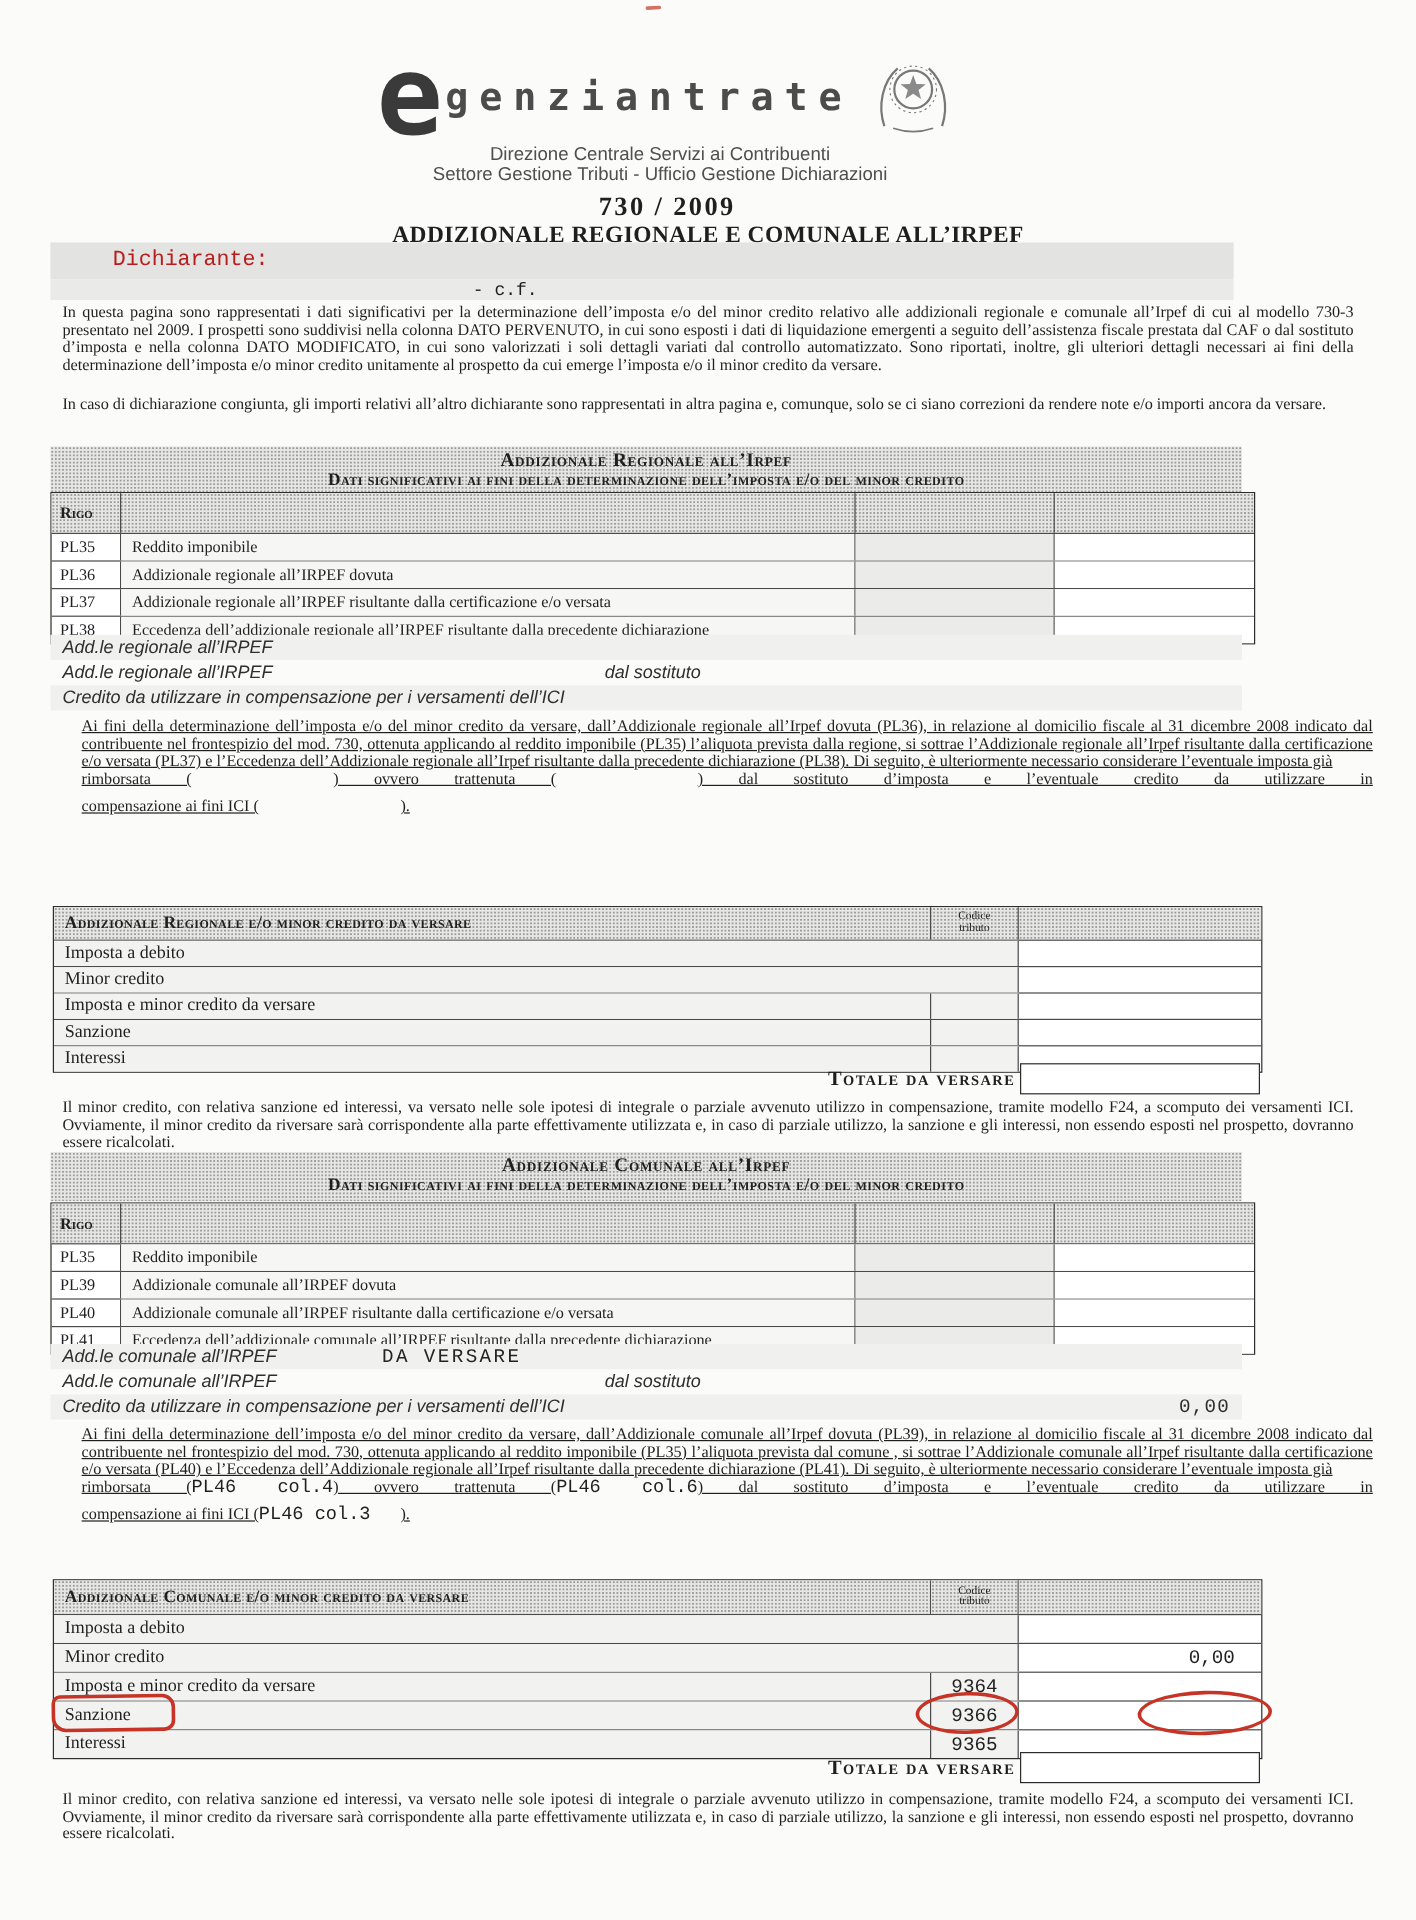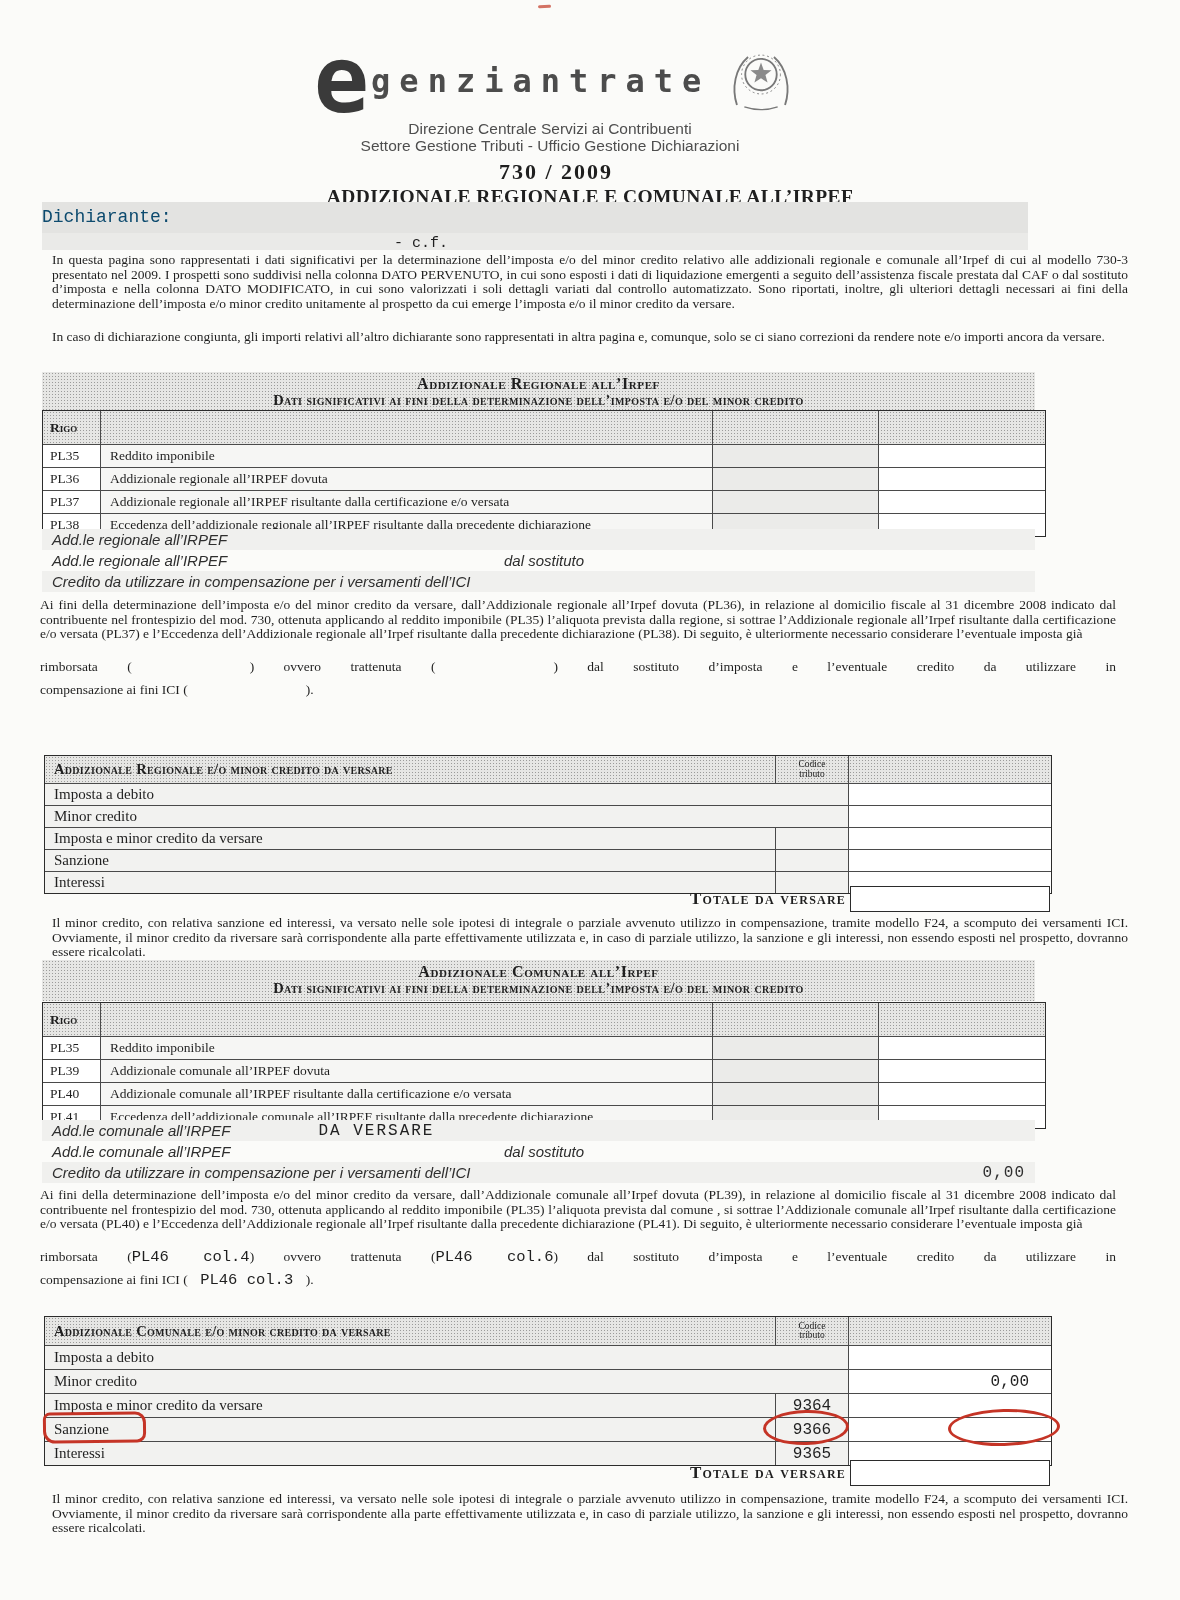--- a/index.html
+++ b/index.html
@@ -24,21 +24,21 @@
       letter-spacing:9px;color:#4c4c4c;}
   .emblem{margin-left:14px;}
   .dept{font-family:"Liberation Sans",sans-serif;font-size:15.5px;line-height:17px;color:#4e4e4e;
         transform:translateX(-40px);}
   .formcode{font-size:22px;font-weight:bold;letter-spacing:2px;margin-top:5px;transform:translateX(-34px);}
   .doctitle{font-size:19.5px;font-weight:bold;letter-spacing:.4px;margin-top:1px;}
 
   
   .decl-band{position:absolute;left:42px;top:202px;width:986px;height:31px;background:#e3e3e1;}
   .decl-band span{font-family:"Liberation Mono",monospace;font-size:18px;line-height:31px;
-                  color:#0c4a6e;}
+                  color:#b91c1c;padding-left:52px;}
   .cf-band{position:absolute;left:42px;top:233px;width:986px;height:17px;background:#eaeae8;}
   .cf-band span{font-family:"Liberation Mono",monospace;font-size:15px;line-height:16px;padding-left:352px;display:inline-block;}
 
   .para{position:absolute;left:52px;width:1076px;font-size:13.5px;line-height:14.6px;text-align:justify;}
 
   .band{position:absolute;left:42px;width:993px;text-align:center;padding-top:3px;}
   .band .b1{font-size:16px;font-weight:bold;letter-spacing:.6px;}
   .band .b2{font-size:14.5px;font-weight:bold;letter-spacing:.4px;margin-top:-1px;}
 
   
@@ -60,25 +60,25 @@
   .addle .aline{height:21px;display:flex;align-items:center;
         font-family:"Liberation Sans",sans-serif;font-style:italic;font-size:15px;color:#2e2e2e;}
   .addle .aline:nth-child(odd){background:#f0f0ee;}
   .addle .a1{padding-left:10px;}
   .addle .stamp{font-family:"Liberation Mono",monospace;font-style:normal;font-size:16px;
         letter-spacing:2px;color:#222;margin-left:88px;}
   .addle .suff{margin-left:0;position:absolute;left:462px;}
   .addle .aval{margin-left:auto;padding-right:10px;font-family:"Liberation Mono",monospace;
         font-style:normal;font-size:16px;letter-spacing:1px;}
 
-  .note{position:absolute;left:40px;width:1076px;font-size:13.5px;line-height:14.6px;}
+  .note{position:absolute;left:68px;width:1076px;font-size:13.5px;line-height:14.6px;text-decoration:underline;}
   .note .n1{text-align:justify;}
-  .note .n2{margin-top:18px;text-align:justify;text-align-last:justify;}
+  .note .n2{margin-top:0;text-align:justify;text-align-last:justify;}
   .note .n3{margin-top:9px;}
-  .blank{display:inline-block;min-width:118px;text-align:center;font-family:"Liberation Mono",monospace;
+  .blank{display:inline-block;min-width:118px;text-align:left;font-family:"Liberation Mono",monospace;
          font-size:15.5px;line-height:13px;vertical-align:baseline;}
 
   
   .vtable{position:absolute;left:44px;width:1006px;border:1.6px solid #2c2c2c;background:#fff;}
   .vtable .row{display:grid;grid-template-columns:731px 73px 202px;border-top:1px solid #4a4a4a;}
   .vtable .row:first-child{border-top:none;}
   .vtable .c{display:flex;align-items:center;}
   .vtable .hrow{height:27px;}
   .vtable .vh-title{padding-left:9px;font-weight:bold;font-size:14.5px;letter-spacing:.3px;border-right:1px solid #4a4a4a;}
   .vtable .vh-cod{flex-direction:column;justify-content:center;font-size:9.5px;line-height:9.5px;

